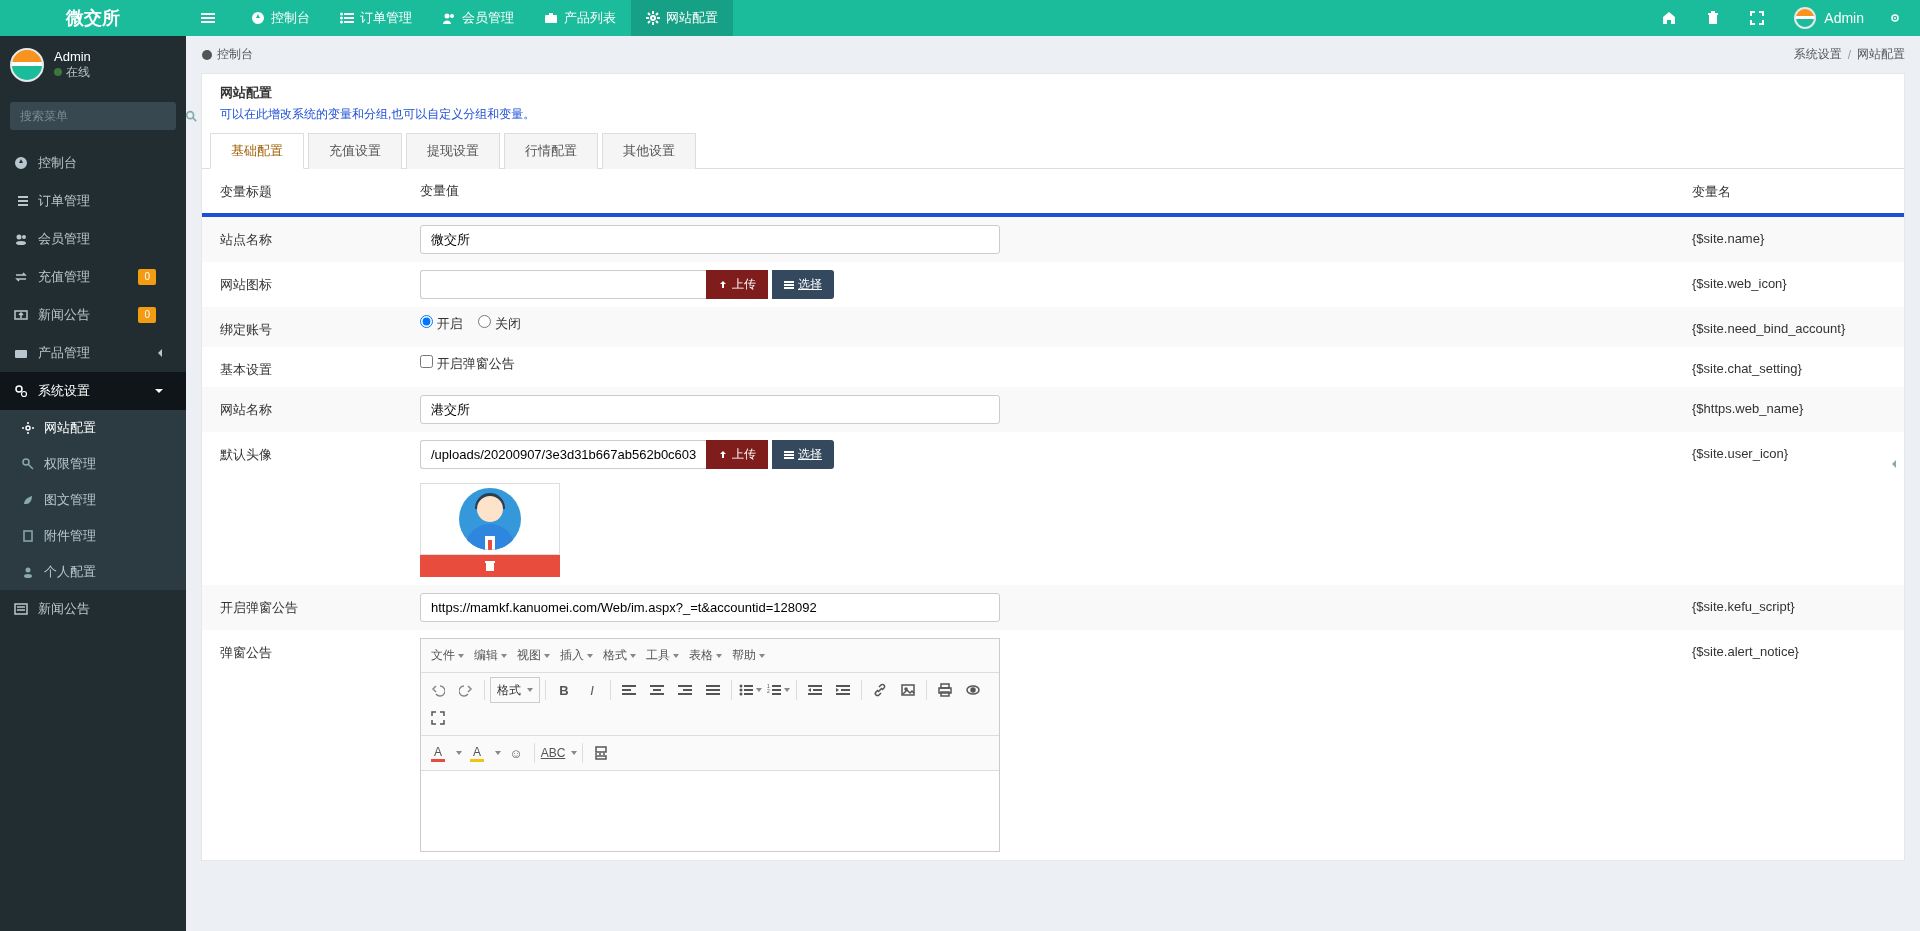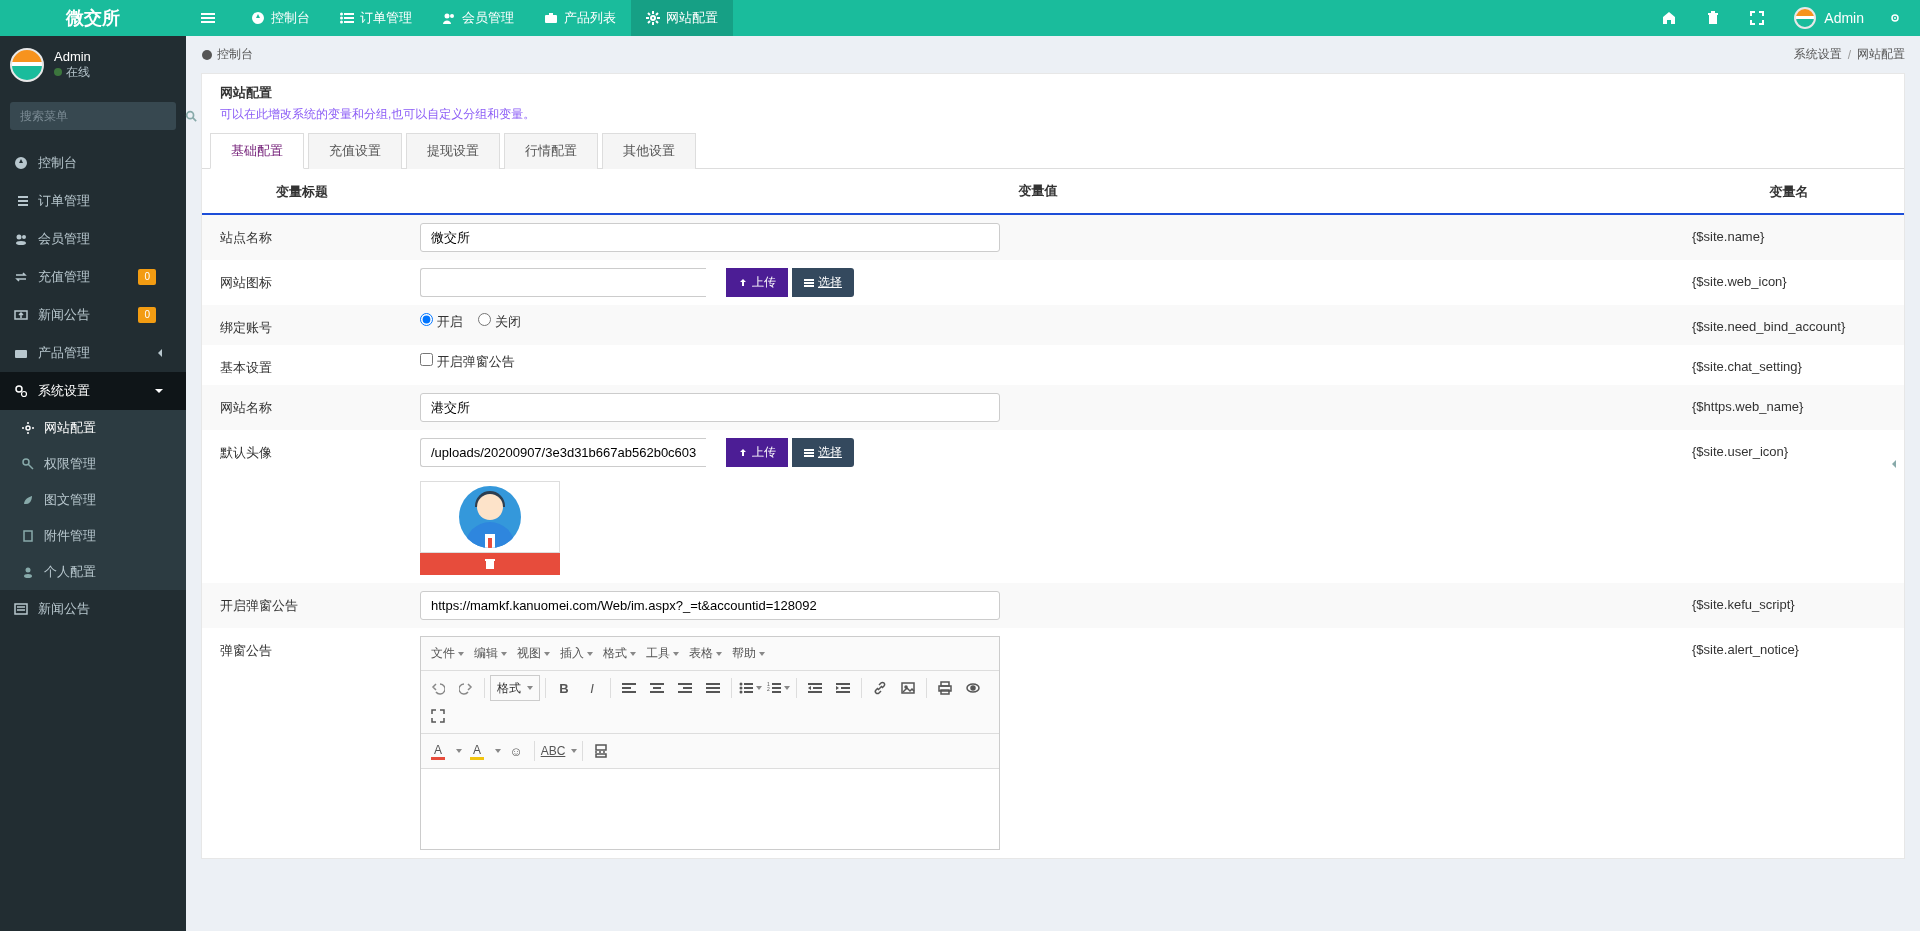--- a/index.html
+++ b/index.html
@@ -41,39 +41,39 @@
 .content { flex:1; }
 .breadcrumb-bar { display:flex; align-items:center; padding: 10px 15px; font-size:12px; color:#555; }
 .breadcrumb-bar .bc-left { display:flex; align-items:center; gap:4px; }
 .breadcrumb-bar .bc-spacer { flex:1; }
 .breadcrumb-bar a { color:#555; text-decoration:none; }
 .breadcrumb-bar .sep { margin: 0 6px; color:#999;}
 
 .panel { background:#fff; margin: 0 15px 20px; border: 1px solid #e7e7e7; }
 .panel-header { padding: 10px 18px; border-bottom: 0; }
 .panel-title { font-size: 13px; font-weight: bold; }
-.panel-desc { font-size: 12px; color: #8b5cf6; margin-top: 4px; }
+.panel-desc { font-size: 12px; color: #1d4ed8; margin-top: 4px; }
 
 .tabs { display:flex; border-bottom: 1px solid #ddd; padding: 0 8px; }
 .tab { padding: 8px 20px; margin: 0 4px -1px 0; background:#f5f5f5; border:1px solid #ddd; border-bottom:none; font-size:13px; cursor:pointer; color:#555; }
-.tab.active { background:#fff; border-bottom:1px solid #fff; color:#701a75; }
+.tab.active { background:#fff; border-bottom:1px solid #fff; color:#a16207; }
 
 .config-table { width:100%; border-collapse: collapse; font-size:13px; }
-.config-table th { text-align:center; padding: 12px 18px; font-weight:bold; border-bottom:2px solid #1d4ed8;}
+.config-table th { text-align:left; padding: 12px 18px; font-weight:normal; border-bottom:4px solid #1d4ed8;}
 .config-table td { padding: 8px 18px; vertical-align: top; }
 .config-table tr:nth-child(even) td { background:#f9f9f9; }
 .col-label { width: 200px; padding-top:14px !important;}
 .col-value { }
 .col-var { width: 230px; padding-top:14px !important;}
 
 .input-text { width:580px; padding:6px 10px; border:1px solid #ccc; border-radius:3px; font-size:13px; }
 .input-small { width:286px; padding:6px 10px; border:1px solid #ccc; border-radius:3px 0 0 3px; font-size:13px; }
 .btn { display:inline-flex; align-items:center; padding:6px 12px; font-size:12px; color:#fff; border:none; cursor:pointer; vertical-align:top; }
 .btn svg { margin-right:4px;}
-.btn-red { background:#4c1d95;margin-left:20px; }
+.btn-red { background:#7f1d1d; }
 .btn-navy { background:#34495e; margin-left:4px; }
 .input-group { display:flex; align-items:stretch; }
 .input-group .input-small { border-right:none; }
 .input-group .btn { border-radius:0; }
 .input-group .btn:last-child { border-radius: 0 3px 3px 0; text-decoration: underline;}
 
 .radio-group label { margin-right: 12px; font-size:13px; }
 .checkbox-group label { font-size:13px; }
 
 .avatar-preview { width:140px; border:1px solid #ddd; margin-top:14px; }

